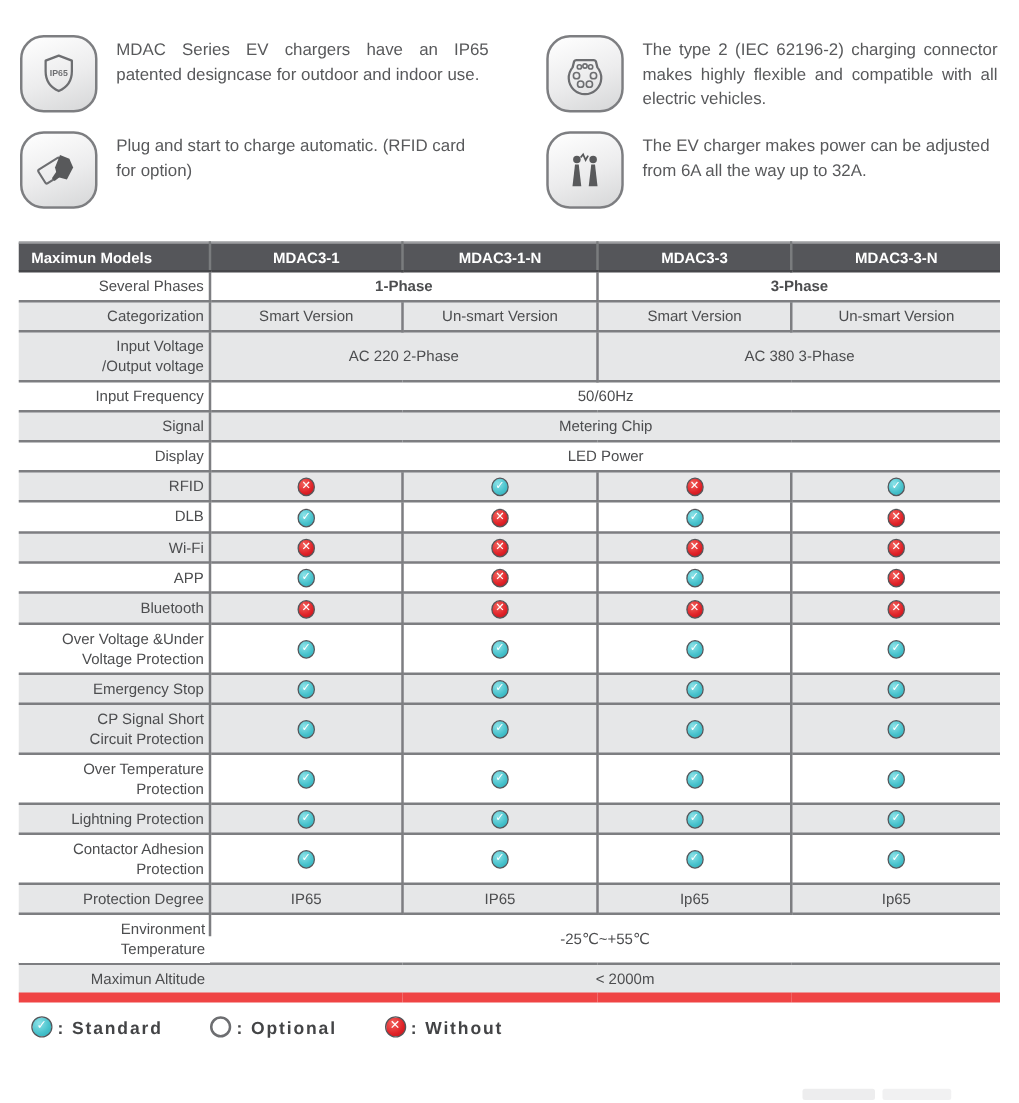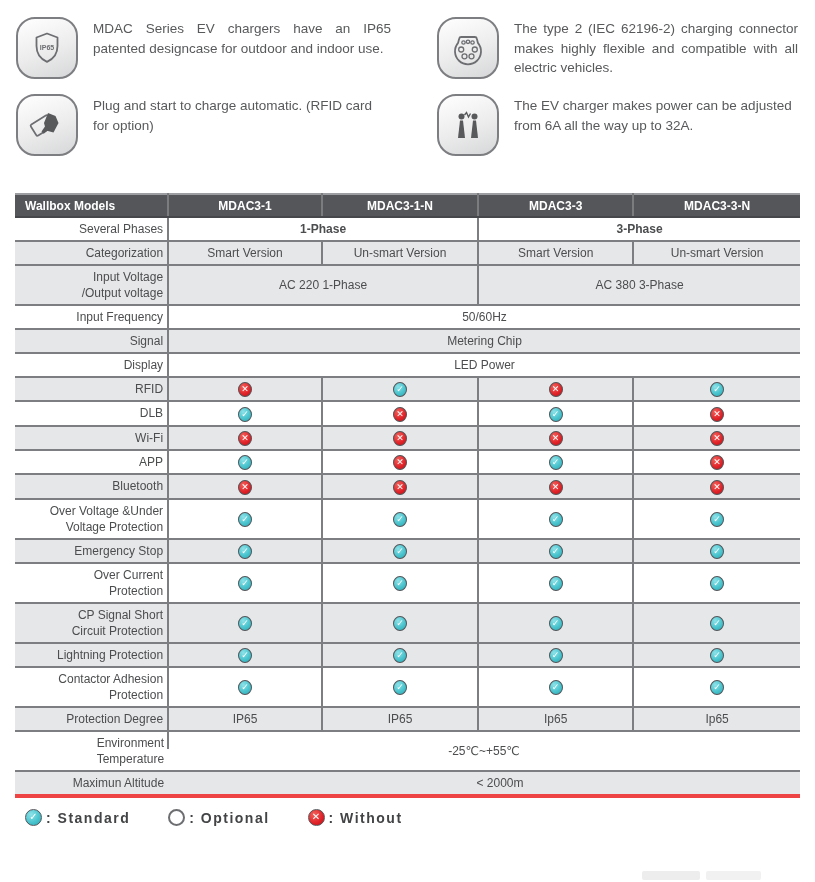--- a/index.html
+++ b/index.html
@@ -5,41 +5,41 @@
   :root{
     --header-bg:#55565A; --row-shade:#E6E7E8; --line:#7D7E81;
     --check:#45C1CB; --cross:#E02127; --text:#58595B;
   }
   *{box-sizing:border-box;}
   html,body{margin:0;padding:0;background:#fff;}
   .page{position:relative;width:815px;height:882px;background:#fff;overflow:hidden;
         font-family:"Liberation Sans","DejaVu Sans",sans-serif;color:var(--text);}
 
   
-  .features{display:grid;grid-template-columns:421px 1fr;padding:17px 0 0 16px;row-gap:15px;min-height:184px;align-content:start;}
+  .features{display:grid;grid-template-columns:421px 1fr;padding:28px 0 0 16px;row-gap:15px;min-height:184px;align-content:start;}
   .feature{display:flex;align-items:flex-start;gap:15px;}
   .icon-box{flex:0 0 62px;width:62px;height:62px;border:2px solid #7d7e81;border-radius:19px;
             background:linear-gradient(160deg,#ffffff 0%,#ececed 55%,#d6d7d8 100%);
             display:flex;align-items:center;justify-content:center;}
   .feature-text{margin:2px 0 0 0;font-size:13.5px;line-height:19.5px;color:var(--text);width:298px;}
   .feature.right .feature-text{width:284px;}
   .feature-text.justify{text-align:justify;}
 
   
   table.spec{border-collapse:collapse;table-layout:fixed;width:785px;margin:9px 0 0 15px;}
   table.spec th,table.spec td{font-size:12px;box-sizing:border-box;}
   thead th{background:var(--header-bg);color:#fff;font-weight:bold;height:23px;
            border-top:2px solid #9d9ea1;border-bottom:2px solid #46474a;
            border-right:2px solid #7a7c7e;text-align:center;}
   thead th:first-child{text-align:left;padding-left:10px;}
   thead th:last-child{border-right:none;}
   tbody td{height:22px;padding:3px 4px;line-height:16px;border-bottom:2px solid var(--line);
            color:#4c4d4f;background:#fff;}
   tbody tr.shade td{background:var(--row-shade);}
-  tbody tr:last-child td{border-bottom:4px solid #ef4444;padding-left:36px;}
+  tbody tr:last-child td{border-bottom:8px solid #ef4444;padding-left:36px;}
   td.label{text-align:right;padding-left:10px;white-space:pre-line;border-right:2px solid var(--line);}
   td.label.sep-none{border-right:none;}
   td.label.sep-partial{border-right:none;position:relative;}
   td.label.sep-partial::after{content:"";position:absolute;top:0;right:-1px;width:2px;height:17px;background:var(--line);}
   td.data{text-align:center;border-right:2px solid var(--line);}
   td.data:last-child{border-right:none;}
   td.data.bold{font-weight:bold;}
 
   
   .mark{display:inline-block;width:14px;height:15px;border-radius:50%;border:1px solid #55565a;
@@ -128,21 +128,21 @@
   <table class="spec">
     <colgroup>
       <col style="width:19.5%">
         <col style="width:19.6%">
         <col style="width:19.9%">
       <col style="width:19.75%">
         <col style="width:21.25%">
     </colgroup>
     <thead>
       <tr>
-        <th>Wallbox Models</th>
+        <th>Maximun Models</th>
         <th>MDAC3-1</th>
         <th>MDAC3-1-N</th>
         <th>MDAC3-3</th>
         <th>MDAC3-3-N</th>
       </tr>
     </thead>
     <tbody>
         <tr>
           <td class="label">Several Phases</td>
           <td class="data bold" colspan="2">1-Phase</td>
@@ -151,21 +151,21 @@
         <tr class="shade">
           <td class="label">Categorization</td>
           <td class="data">Smart Version</td>
           <td class="data">Un-smart Version</td>
           <td class="data">Smart Version</td>
           <td class="data">Un-smart Version</td>
         </tr>
         <tr class="shade">
           <td class="label">Input Voltage
 /Output voltage</td>
-          <td class="data" colspan="2">AC 220 1-Phase</td>
+          <td class="data" colspan="2">AC 220 2-Phase</td>
           <td class="data" colspan="2">AC 380 3-Phase</td>
         </tr>
         <tr>
           <td class="label">Input Frequency</td>
           <td class="data" colspan="4">50/60Hz</td>
         </tr>
         <tr class="shade">
           <td class="label">Signal</td>
           <td class="data" colspan="4">Metering Chip</td>
         </tr>
@@ -216,31 +216,31 @@
           <td class="data"><span class="mark check"></span></td>
           <td class="data"><span class="mark check"></span></td>
         </tr>
         <tr class="shade">
           <td class="label">Emergency Stop</td>
           <td class="data"><span class="mark check"></span></td>
           <td class="data"><span class="mark check"></span></td>
           <td class="data"><span class="mark check"></span></td>
           <td class="data"><span class="mark check"></span></td>
         </tr>
-        <tr>
-          <td class="label">Over Current
-Protection</td>
-          <td class="data"><span class="mark check"></span></td>
-          <td class="data"><span class="mark check"></span></td>
-          <td class="data"><span class="mark check"></span></td>
-          <td class="data"><span class="mark check"></span></td>
-        </tr>
         <tr class="shade">
           <td class="label">CP Signal Short
 Circuit Protection</td>
+          <td class="data"><span class="mark check"></span></td>
+          <td class="data"><span class="mark check"></span></td>
+          <td class="data"><span class="mark check"></span></td>
+          <td class="data"><span class="mark check"></span></td>
+        </tr>
+        <tr>
+          <td class="label">Over Temperature
+Protection</td>
           <td class="data"><span class="mark check"></span></td>
           <td class="data"><span class="mark check"></span></td>
           <td class="data"><span class="mark check"></span></td>
           <td class="data"><span class="mark check"></span></td>
         </tr>
         <tr class="shade">
           <td class="label">Lightning Protection</td>
           <td class="data"><span class="mark check"></span></td>
           <td class="data"><span class="mark check"></span></td>
           <td class="data"><span class="mark check"></span></td>

